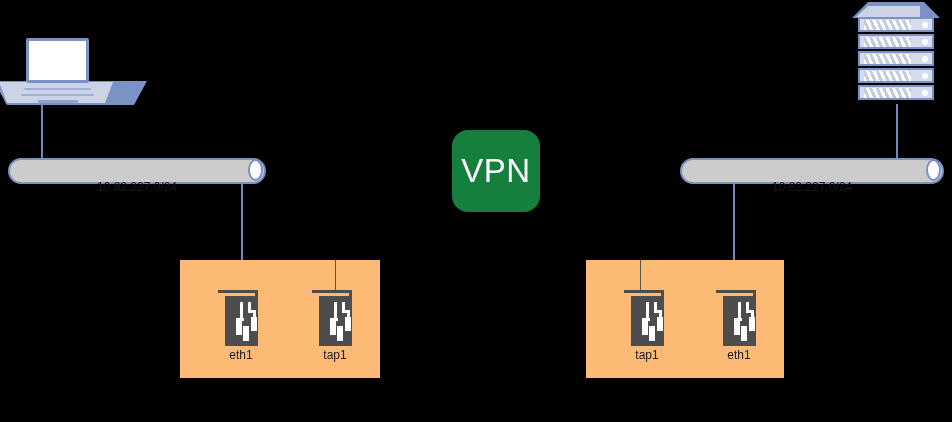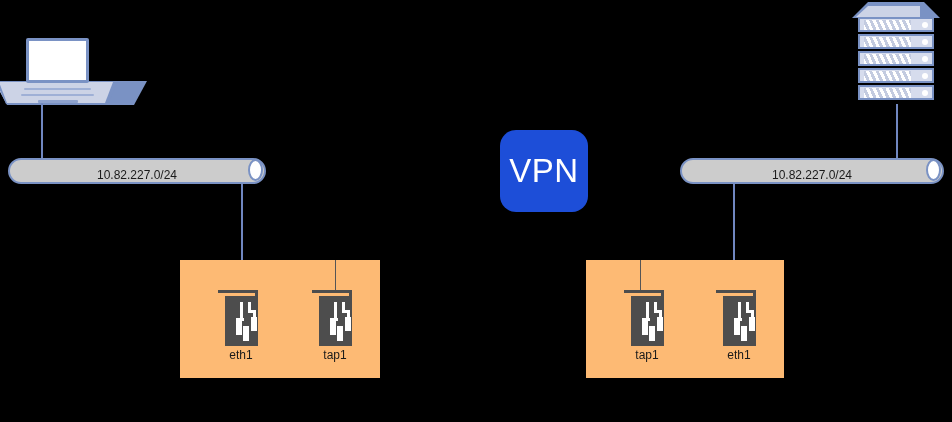--- a/index.html
+++ b/index.html
@@ -109,21 +109,21 @@
     top: 1px;
     right: 3px;
     width: 15px; height: 22px;
     border-radius: 50%;
     background: #ffffff;
     border: 2px solid #7a92c4;
     box-sizing: border-box;
   }
   .bus .bus-label {
     position: absolute;
-    left: 0; top: 4px;
+    left: 0; top: 16px;
     width: 100%; height: 26px;
     line-height: 26px;
     text-align: center;
     font-size: 12px;
     color: #1a1a1a;
   }
 
   
   .nic-panel {
     position: absolute;
@@ -175,26 +175,25 @@
     left: -12px; top: 58px;
     width: 70px;
     text-align: center;
     font-size: 12px;
     color: #1a1a1a;
   }
 
   
   .vpn {
     position: absolute;
-    background: #1d4ed8;
+    background: #15803d;
     border-radius: 16px;
     display: flex;
     align-items: center;
     justify-content: center;
-    margin-left: 48px;
   }
   .vpn span {
     color: #ffffff;
     font-size: 33px;
     letter-spacing: 0.5px;
   }
 </style>
 </head>
 <body>
 

